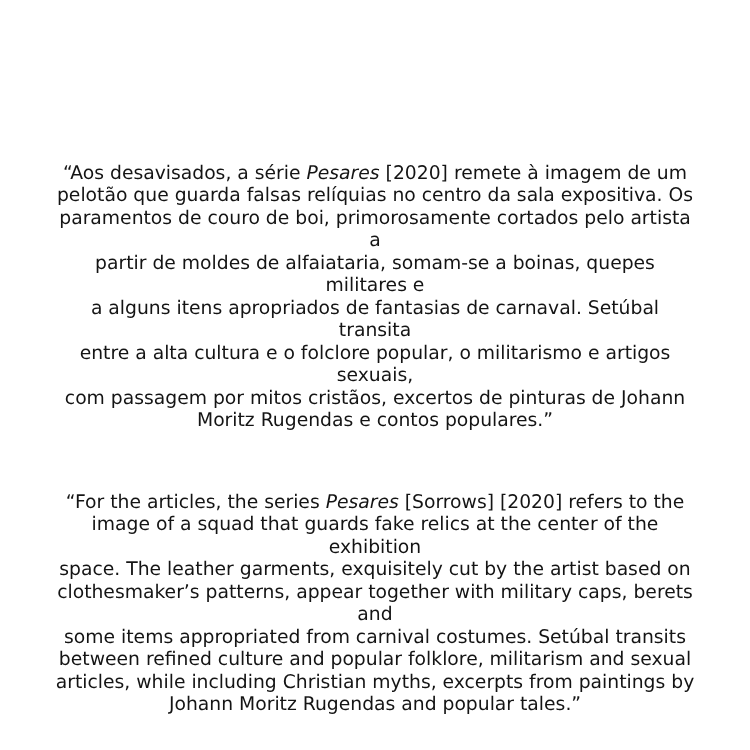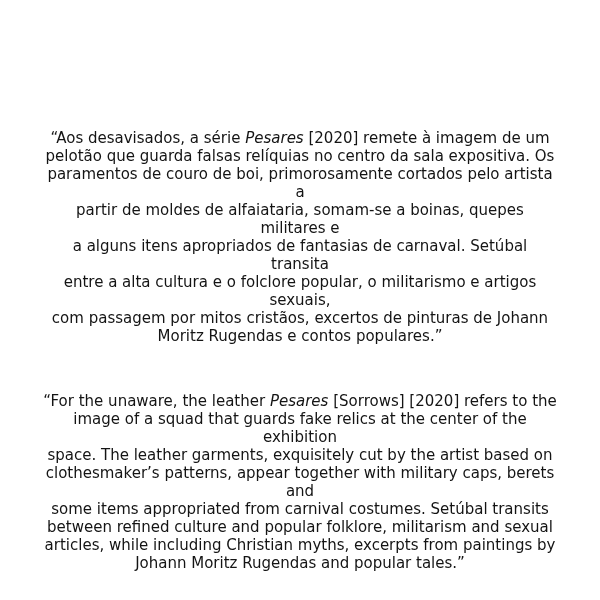--- a/index.html
+++ b/index.html
@@ -38,21 +38,21 @@
 <main class="page">
   <section class="content">
     <p class="para para-pt"><span>“Aos desavisados, a série </span><em class="series-title">Pesares</em><span> [2020] remete à imagem de um
 pelotão que guarda falsas relíquias no centro da sala expositiva. Os
 paramentos de couro de boi, primorosamente cortados pelo artista a
 partir de moldes de alfaiataria, somam-se a boinas, quepes militares e
 a alguns itens apropriados de fantasias de carnaval. Setúbal transita
 entre a alta cultura e o folclore popular, o militarismo e artigos sexuais,
 com passagem por mitos cristãos, excertos de pinturas de Johann
 Moritz Rugendas e contos populares.”</span></p>
-    <p class="para para-en"><span>“For the unaware, the leather </span><em class="series-title">Pesares</em><span> [Sorrows] [2020] refers to the
+    <p class="para para-en"><span>“For the articles, the series </span><em class="series-title">Pesares</em><span> [Sorrows] [2020] refers to the
 image of a squad that guards fake relics at the center of the exhibition
 space. The leather garments, exquisitely cut by the artist based on
 clothesmaker’s patterns, appear together with military caps, berets and
 some items appropriated from carnival costumes. Setúbal transits
 between refined culture and popular folklore, militarism and sexual
 articles, while including Christian myths, excerpts from paintings by
 Johann Moritz Rugendas and popular tales.”</span></p>
 
   </section>
 </main>

